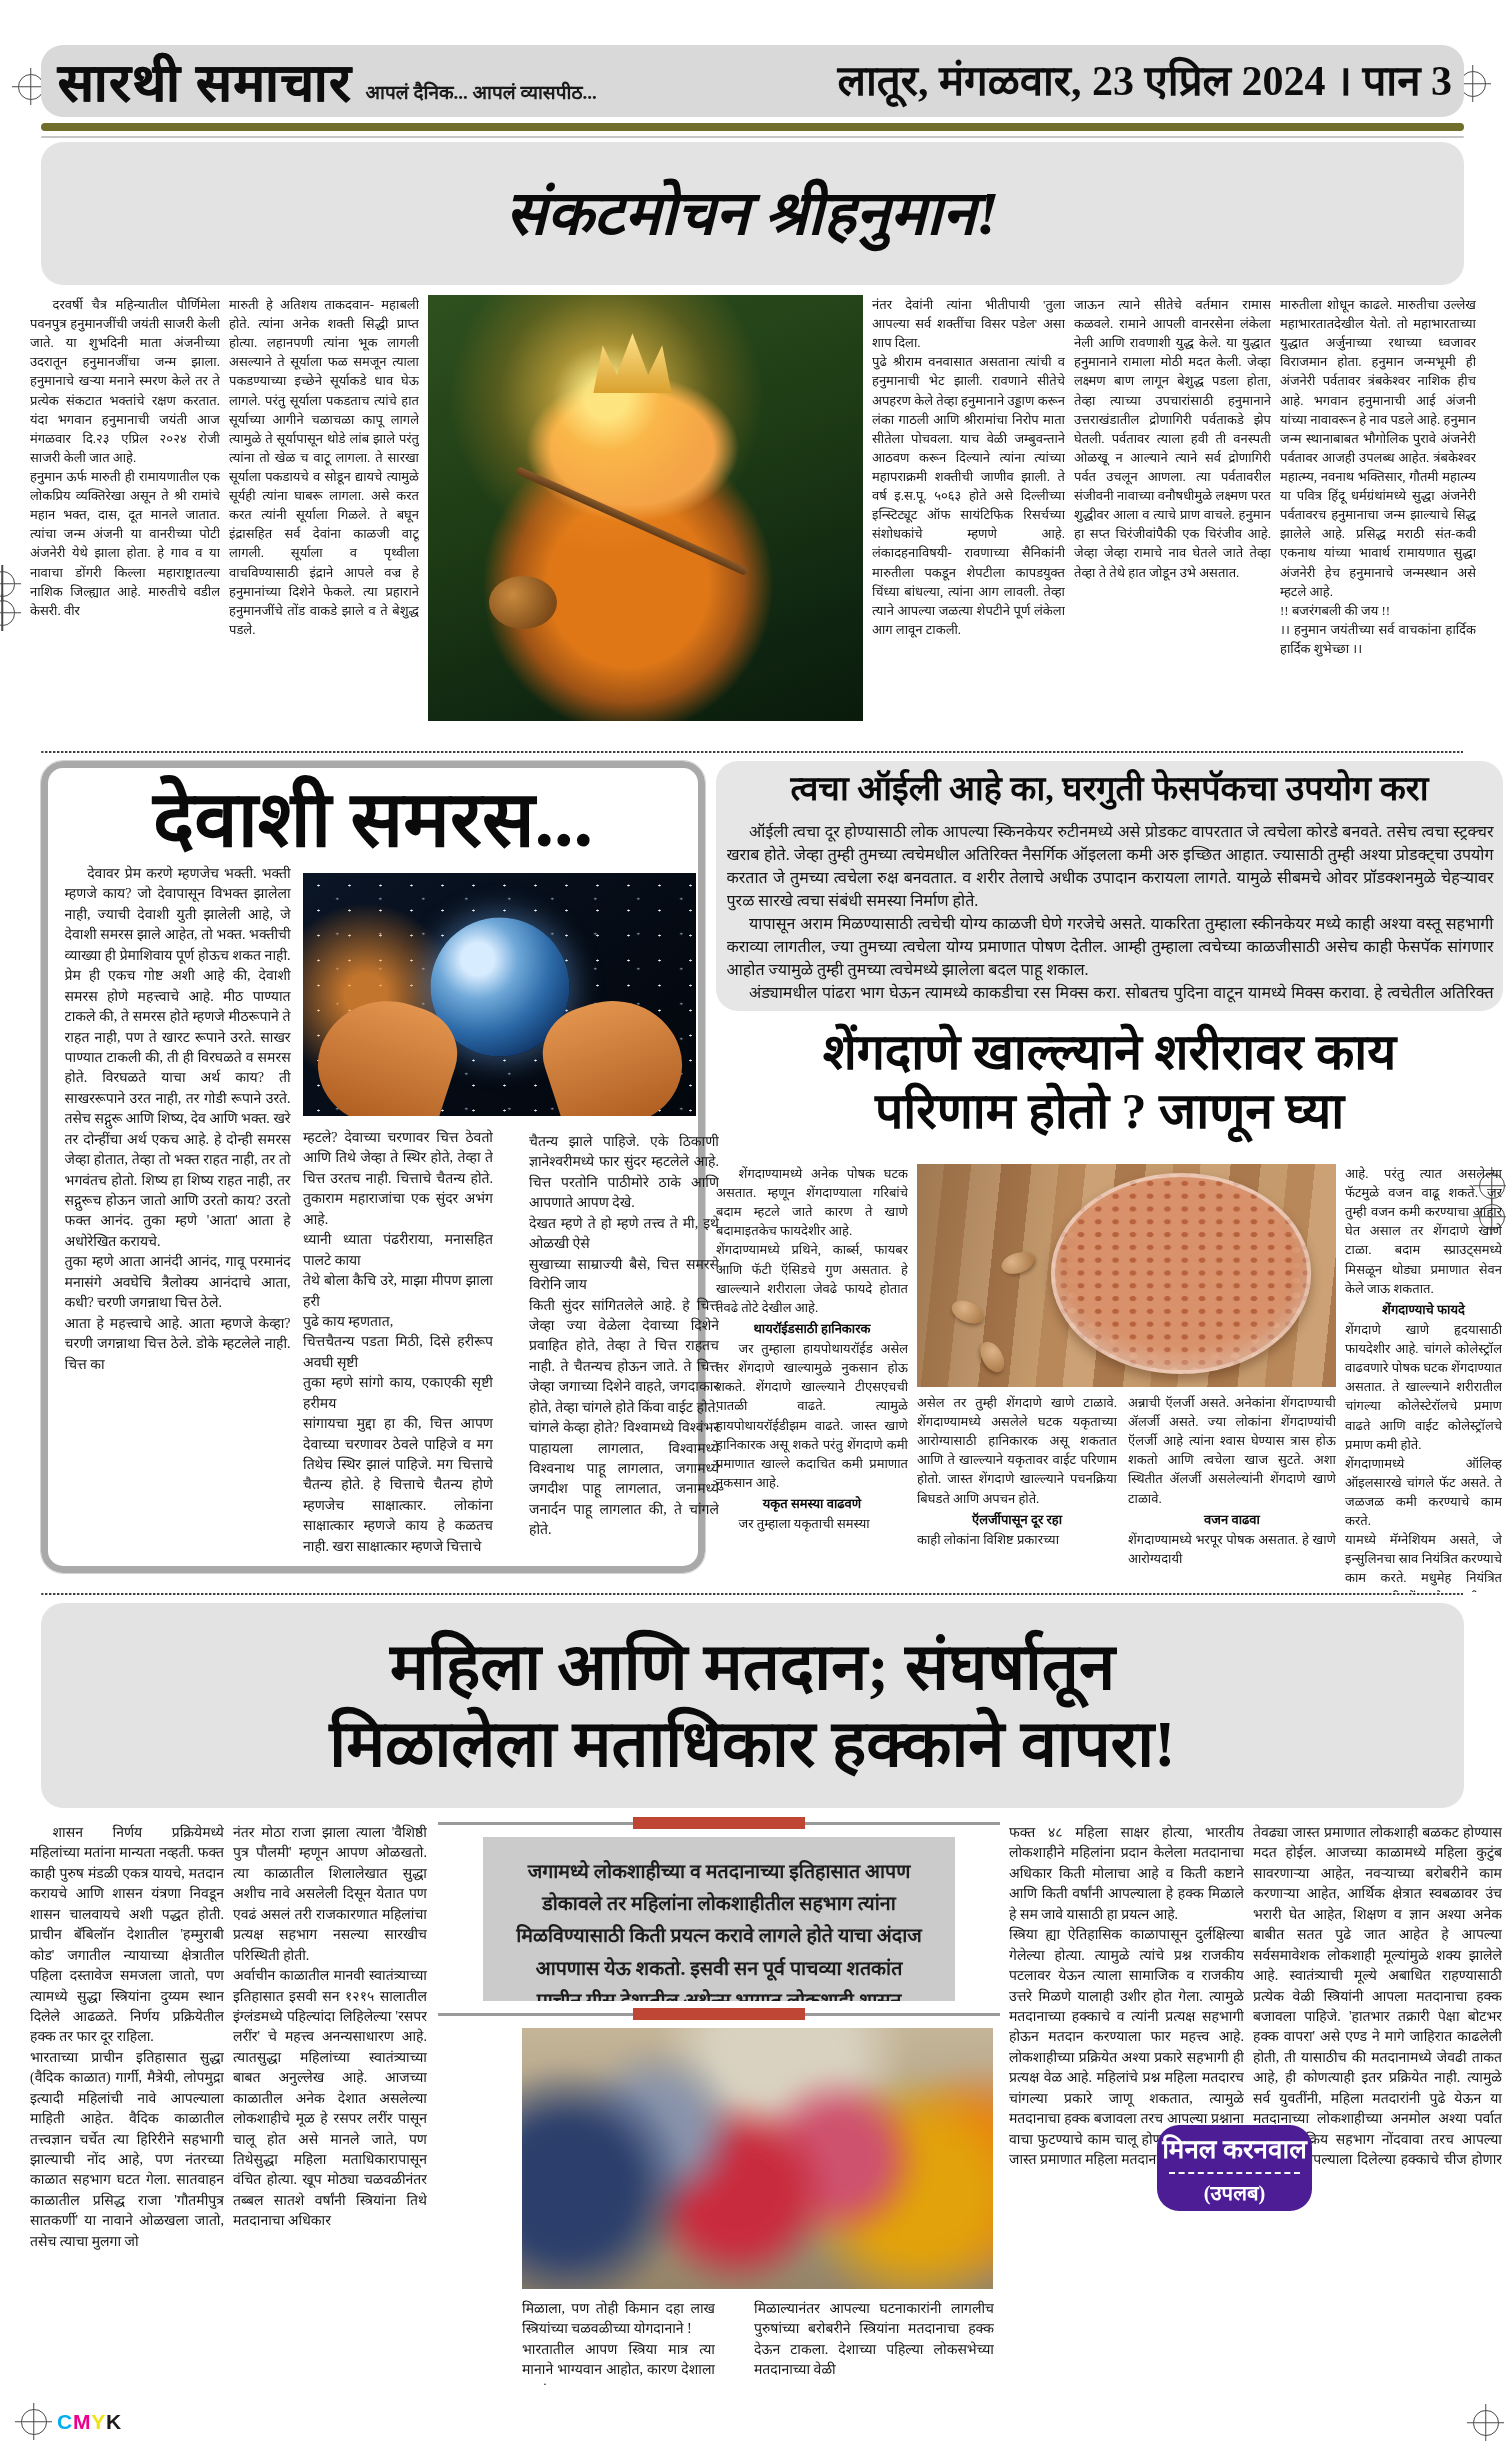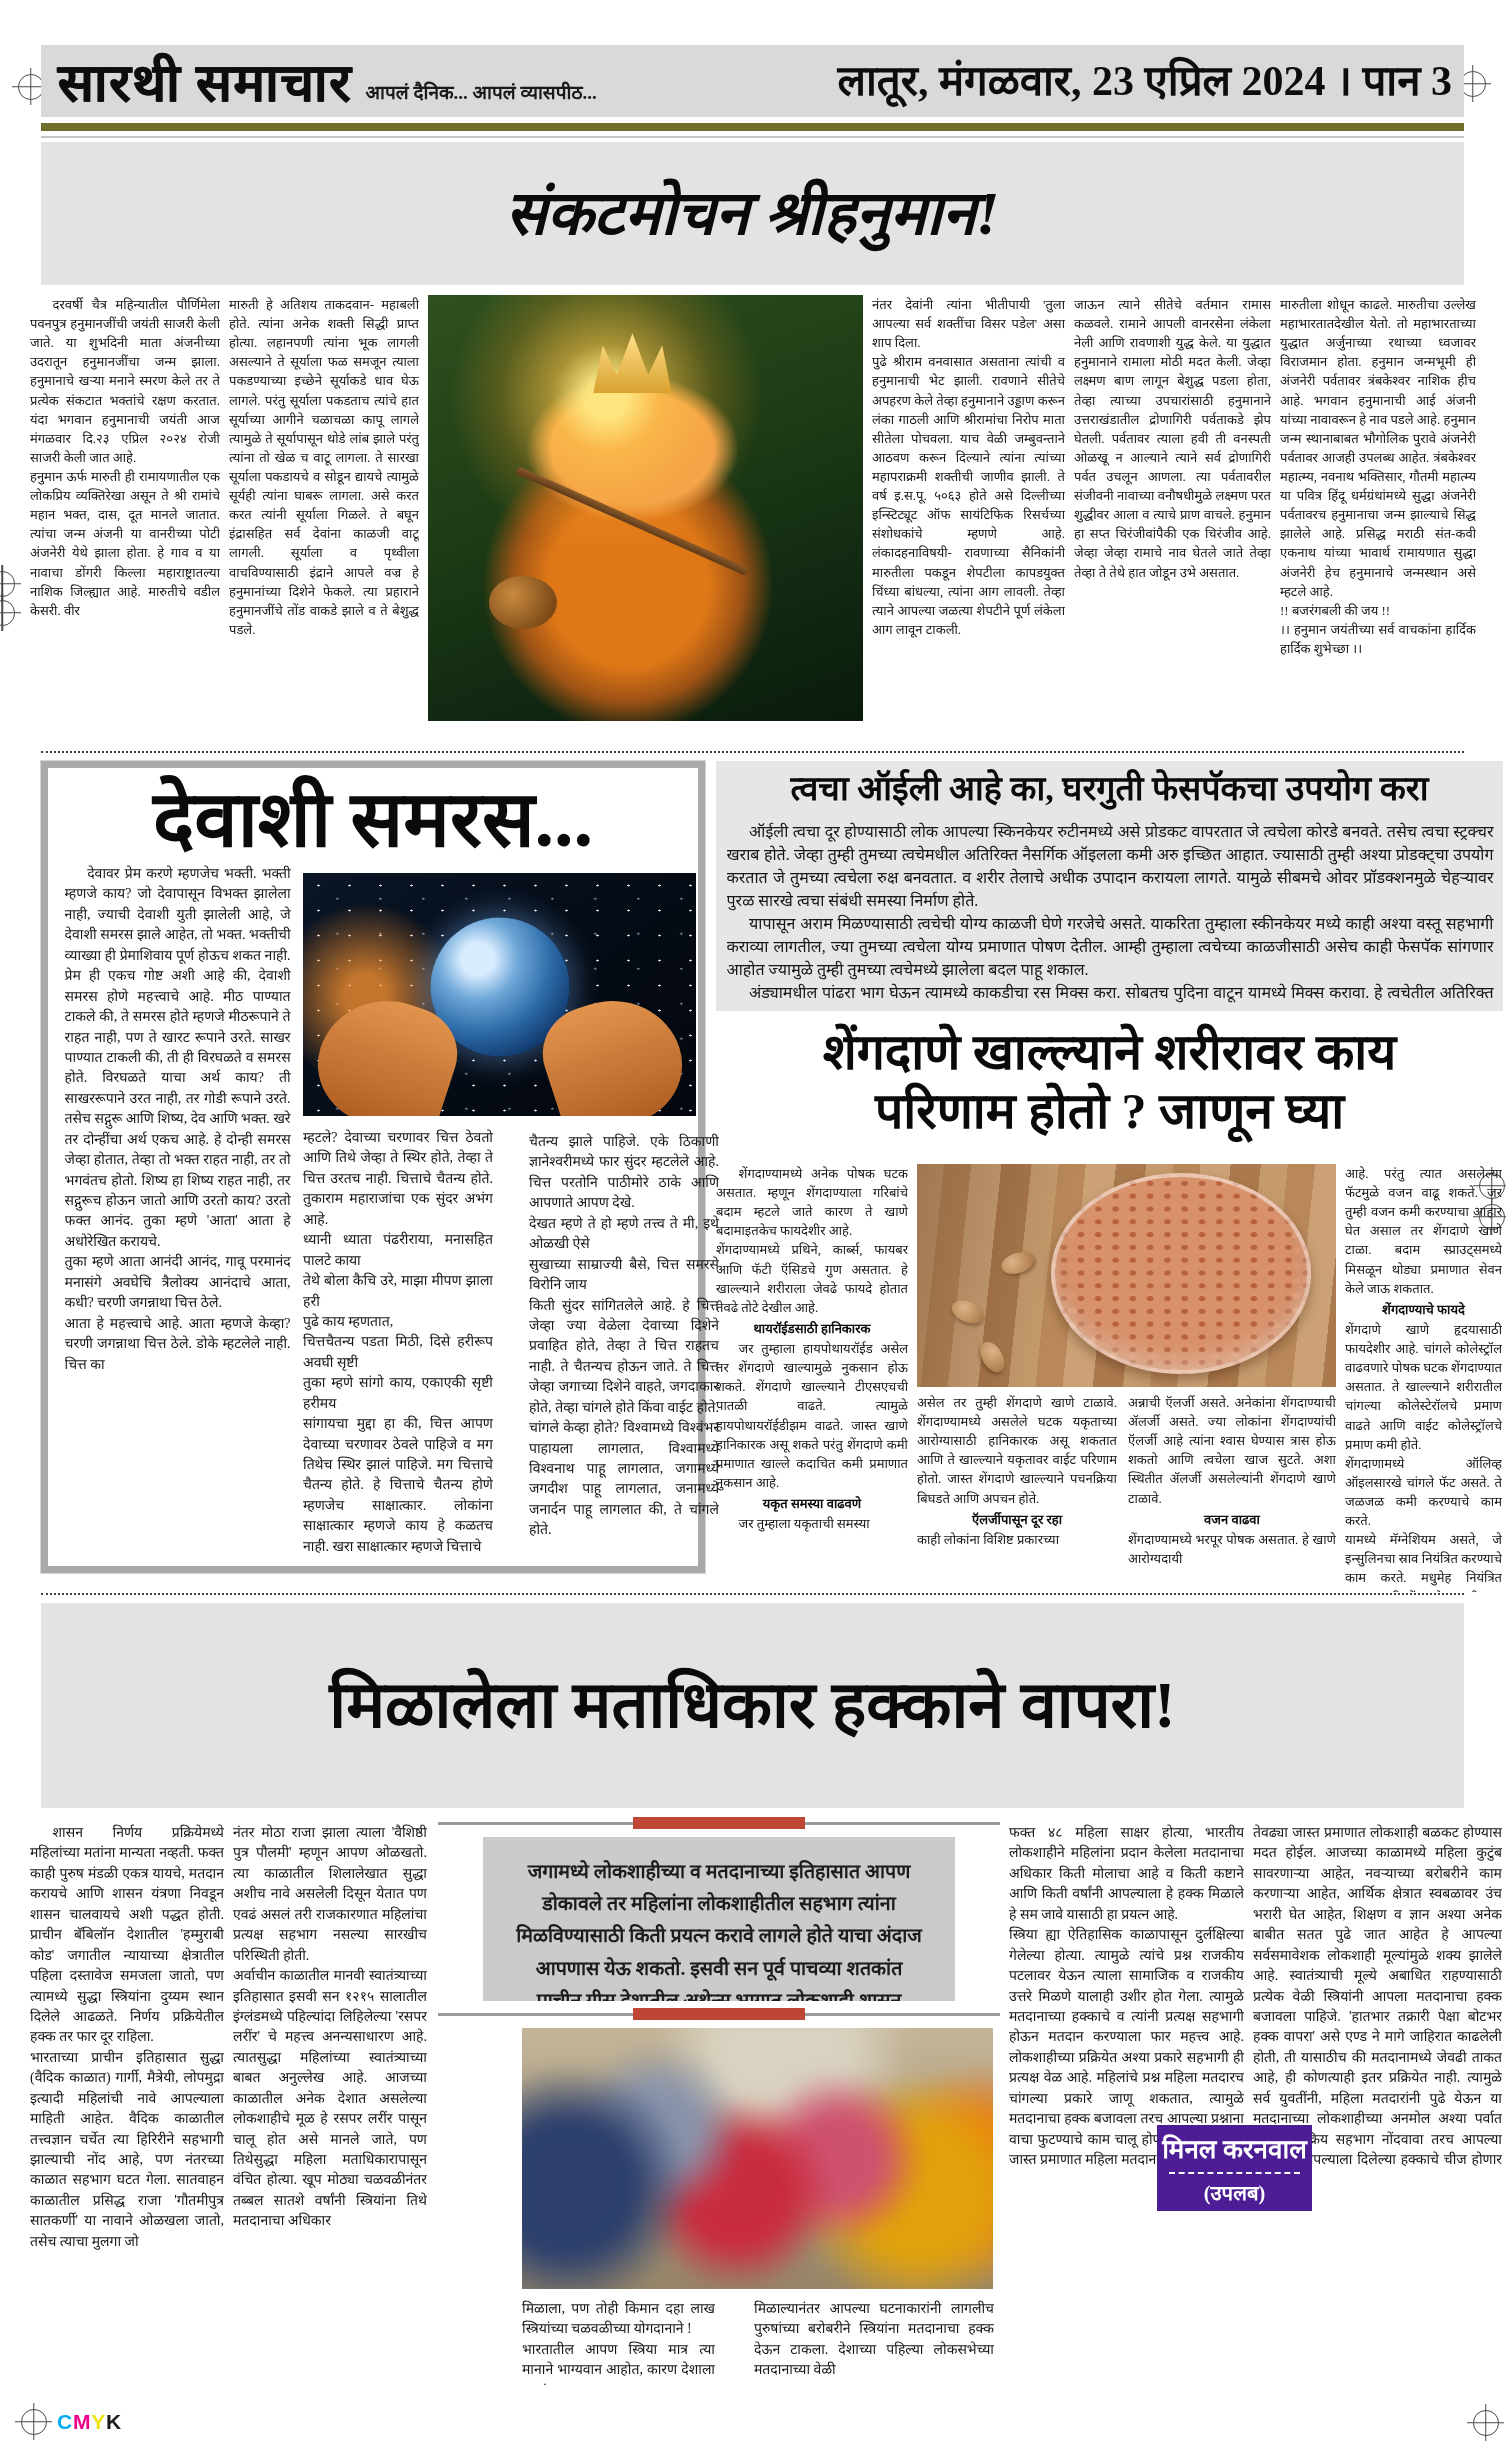--- a/index.html
+++ b/index.html
@@ -2,21 +2,21 @@
 <html style="font-size:12px"><head>
 <meta charset="utf-8">
 <style>
   * { margin:0; padding:0; box-sizing:border-box; }
   html,body { background:#9a9a9a; }
   .page {
     position:relative; width:1506px; height:2450px; margin:0 auto;
     background:#ffffff; overflow:hidden;
     font-family:"Liberation Serif","DejaVu Serif",serif; color:#111;
   }
-  .abs { position:absolute; }
+  .abs { position:absolute;border-radius:22px; }
   
   .regmark { position:absolute; width:25.6px; height:25.6px; border:1.5px solid #4a4a4a; border-radius:50%; }
   .regmark::before { content:""; position:absolute; left:50%; top:-6.8px; bottom:-6.8px; width:1.5px; background:#4a4a4a; transform:translateX(-50%); }
   .regmark::after  { content:""; position:absolute; top:50%; left:-6.8px; right:-6.8px; height:1.5px; background:#4a4a4a; transform:translateY(-50%); }
   .cmyk { position:absolute; font-family:"Liberation Sans","DejaVu Sans",sans-serif; font-size:21px; font-weight:600; letter-spacing:0.8px; }
   .cmyk span { display:inline; }
   
   .masthead { background:#d9d9d9; display:flex; align-items:flex-end; }
   .mast-title { font-size:53px; font-weight:800; color:#0d0d0d; line-height:1; padding:6px 0 7.5px 16.6px; letter-spacing:1.5px; text-shadow:0.8px 0 #0d0d0d; }
   .mast-tag { font-size:19px; font-weight:700; padding:0 0 12px 13.6px; color:#1a1a1a; }
@@ -227,20 +227,21 @@
     <div class="ctext">आहे. परंतु त्यात असलेल्या फॅटमुळे वजन वाढू शकते. जर तुम्ही वजन कमी करण्याचा आहार घेत असाल तर शेंगदाणे खाणे टाळा. बदाम स्प्राउट्समध्ये मिसळून थोड्या प्रमाणात सेवन केले जाऊ शकतात.</div>
     <div class="csub">शेंगदाण्याचे फायदे</div>
     <div class="ctext">शेंगदाणे खाणे हृदयासाठी फायदेशीर आहे. चांगले कोलेस्ट्रॉल वाढवणारे पोषक घटक शेंगदाण्यात असतात. ते खाल्ल्याने शरीरातील चांगल्या कोलेस्टेरॉलचे प्रमाण वाढते आणि वाईट कोलेस्ट्रॉलचे प्रमाण कमी होते.
 शेंगदाणामध्ये ऑलिव्ह ऑइलसारखे चांगले फॅट असते. ते जळजळ कमी करण्याचे काम करते.
 यामध्ये मॅग्नेशियम असते, जे इन्सुलिनचा स्राव नियंत्रित करण्याचे काम करते. मधुमेह नियंत्रित करण्यासाठी शेंगदाणे प्रभावी ठरू शकतात.</div>
   </div>
 
   <div class="abs dotrule" style="left:41px;top:1593px;width:1423px;"></div>
 
   <div class="abs h-band" style="left:41px;top:1603px;width:1423px;height:205px;">
+    <div class="h-main" style="font-size:65px;">महिला आणि मतदान; संघर्षातून</div>
     <div class="h-main" style="font-size:65px;">मिळालेला मताधिकार हक्काने वापरा!</div>
   </div>
 
   <div class="colbox fs18 indent" style="left:30px;top:1823px;width:194px;height:551px;">
       <div class="ctext">शासन निर्णय प्रक्रियेमध्ये महिलांच्या मतांना मान्यता नव्हती. फक्त काही पुरुष मंडळी एकत्र यायचे, मतदान करायचे आणि शासन यंत्रणा निवडून शासन चालवायचे अशी पद्धत होती. प्राचीन बॅबिलॉन देशातील 'हम्मुराबी कोड' जगातील न्यायाच्या क्षेत्रातील पहिला दस्तावेज समजला जातो, पण त्यामध्ये सुद्धा स्त्रियांना दुय्यम स्थान दिलेले आढळते. निर्णय प्रक्रियेतील हक्क तर फार दूर राहिला.
 भारताच्या प्राचीन इतिहासात सुद्धा (वैदिक काळात) गार्गी, मैत्रेयी, लोपमुद्रा इत्यादी महिलांची नावे आपल्याला माहिती आहेत. वैदिक काळातील तत्त्वज्ञान चर्चेत त्या हिरिरीने सहभागी झाल्याची नोंद आहे, पण नंतरच्या काळात सहभाग घटत गेला. सातवाहन काळातील प्रसिद्ध राजा 'गौतमीपुत्र सातकर्णी' या नावाने ओळखला जातो, तसेच त्याचा मुलगा जो</div>
     </div>
   <div class="colbox fs18" style="left:233px;top:1823px;width:194px;height:551px;">
       <div class="ctext">नंतर मोठा राजा झाला त्याला 'वैशिष्ठी पुत्र पौलमी' म्हणून आपण ओळखतो. त्या काळातील शिलालेखात सुद्धा अशीच नावे असलेली दिसून येतात पण एवढं असलं तरी राजकारणात महिलांचा प्रत्यक्ष सहभाग नसल्या सारखीच परिस्थिती होती.
 अर्वाचीन काळातील मानवी स्वातंत्र्याच्या इतिहासात इसवी सन १२१५ सालातील इंग्लंडमध्ये पहिल्यांदा लिहिलेल्या 'रसपर लरींर' चे महत्त्व अनन्यसाधारण आहे. त्यातसुद्धा महिलांच्या स्वातंत्र्याच्या बाबत अनुल्लेख आहे. आजच्या काळातील अनेक देशात असलेल्या लोकशाहीचे मूळ हे रसपर लरींर पासून चालू होत असे मानले जाते, पण तिथेसुद्धा महिला मताधिकारापासून वंचित होत्या. खूप मोठ्या चळवळीनंतर तब्बल सातशे वर्षांनी स्त्रियांना तिथे मतदानाचा अधिकार</div>

